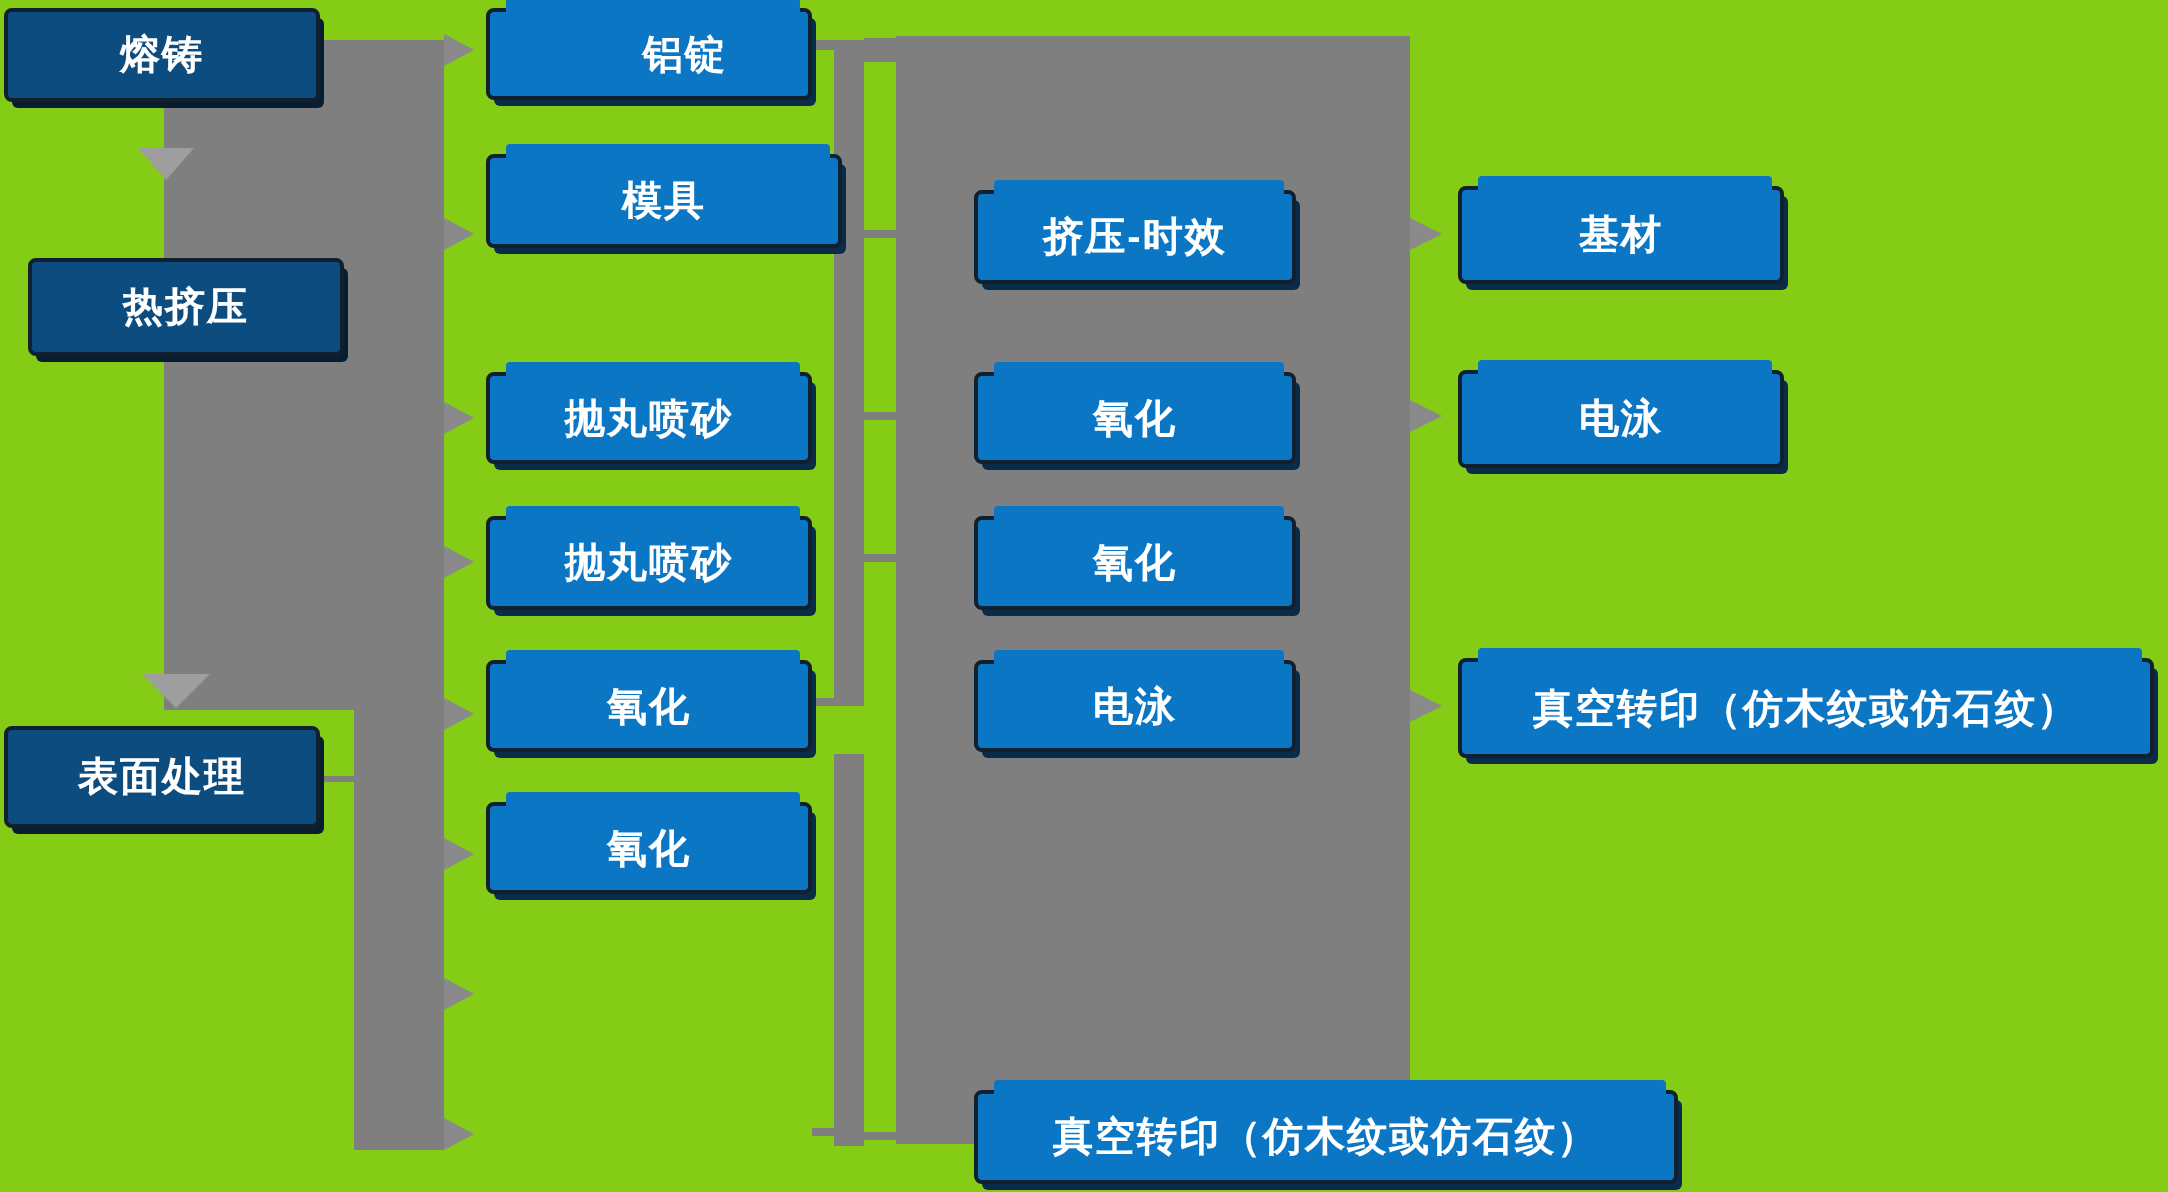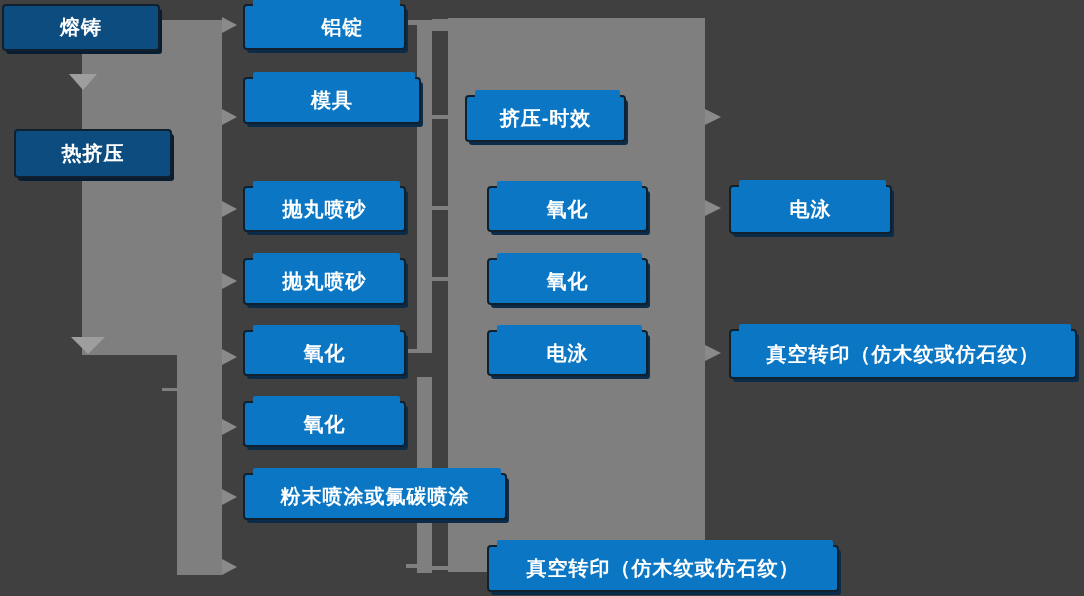--- a/index.html
+++ b/index.html
@@ -1,18 +1,18 @@
 <!DOCTYPE html>
 <html><head>
 <meta charset="utf-8">
 <style>
   html,body{margin:0;padding:0;background:#ffffff;}
   #canvas{
     position:relative;width:1084px;height:596px;overflow:hidden;
-    font-family:"Liberation Sans",sans-serif;background:#404040;
+    font-family:"Liberation Sans",sans-serif;background:#84cc16;
   }
   
   .gray{position:absolute;background:#7f7f7f;z-index:0;}
   .arrow-r{position:absolute;width:0;height:0;z-index:1;
     border-top:8px solid transparent;border-bottom:8px solid transparent;
     border-left:15px solid #8a8a8a;}
   .arrow-r.big{border-top-width:8px;border-bottom-width:8px;border-left-width:16px;}
   .arrow-d{position:absolute;width:0;height:0;z-index:1;
     border-left:14px solid transparent;border-right:14px solid transparent;
     border-top:16px solid #9e9e9e;}
@@ -66,59 +66,62 @@
   <div class="arrow-r big" style="left:705px;top:109px;"></div>
   <div class="arrow-r big" style="left:705px;top:200px;"></div>
   <div class="arrow-r big" style="left:705px;top:345px;"></div>
 
   <div class="node navy" style="left:2px;top:4px;width:158px;height:47px;">
       <span>熔铸</span>
     </div>
   <div class="node navy" style="left:14px;top:93px;width:158px;height:49px;margin-top:36px;">
       <span>热挤压</span>
     </div>
+  <div class="node navy" style="left:2px;top:363px;width:158px;height:51px;">
+      <span>表面处理</span>
+    </div>
 
   <div class="node blue" style="left:243px;top:4px;width:163px;height:46px;padding-left:36px;">
       <span>铝锭</span>
     </div>
   <div class="node blue" style="left:243px;top:77px;width:178px;height:47px;">
       <span>模具</span>
     </div>
   <div class="node blue" style="left:243px;top:186px;width:163px;height:46px;">
       <span>抛丸喷砂</span>
     </div>
   <div class="node blue" style="left:243px;top:258px;width:163px;height:47px;">
       <span>抛丸喷砂</span>
     </div>
   <div class="node blue" style="left:243px;top:330px;width:163px;height:46px;">
       <span>氧化</span>
     </div>
   <div class="node blue" style="left:243px;top:401px;width:163px;height:46px;">
       <span>氧化</span>
     </div>
-  <div class="node blue" style="left:243px;top:473px;width:264px;height:47px;">
-      <span>粉末喷涂或氟碳喷涂</span>
-    </div>
 
-  <div class="node blue" style="left:465px;top:95px;width:161px;height:47px;">
+  <div class="node blue" style="left:487px;top:95px;width:161px;height:47px;">
       <span>挤压-时效</span>
     </div>
   <div class="node blue" style="left:487px;top:186px;width:161px;height:46px;">
       <span>氧化</span>
     </div>
   <div class="node blue" style="left:487px;top:258px;width:161px;height:47px;">
       <span>氧化</span>
     </div>
   <div class="node blue" style="left:487px;top:330px;width:161px;height:46px;">
       <span>电泳</span>
     </div>
   <div class="node blue" style="left:487px;top:545px;width:352px;height:47px;">
       <span>真空转印（仿木纹或仿石纹）</span>
     </div>
 
+  <div class="node blue" style="left:729px;top:93px;width:163px;height:49px;">
+      <span>基材</span>
+    </div>
   <div class="node blue" style="left:729px;top:185px;width:163px;height:49px;">
       <span>电泳</span>
     </div>
   <div class="node blue" style="left:729px;top:329px;width:348px;height:50px;">
       <span>真空转印（仿木纹或仿石纹）</span>
     </div>
 
 </div>
 
 </body></html>

